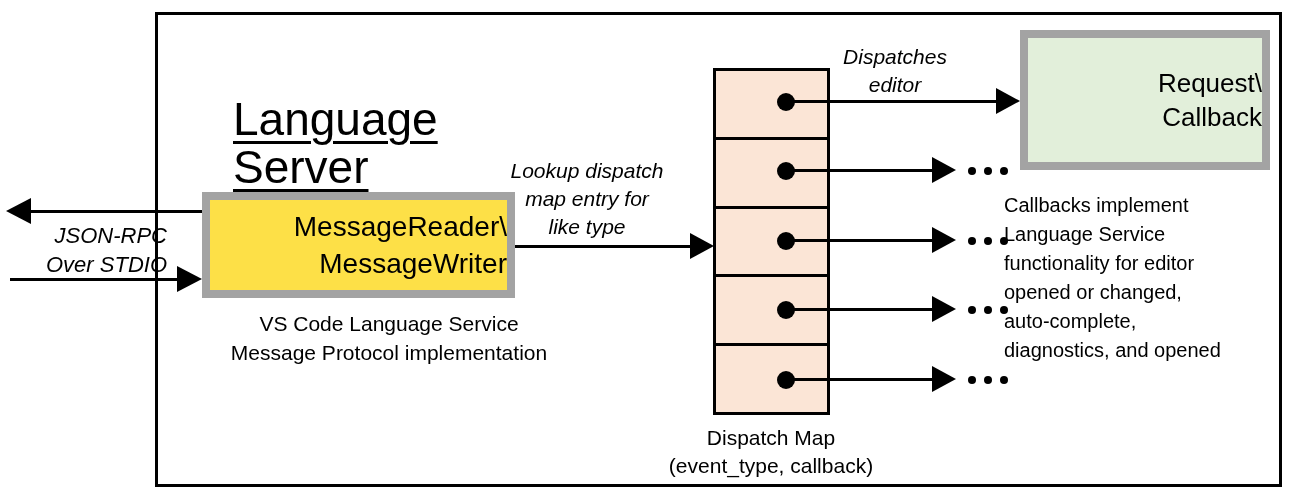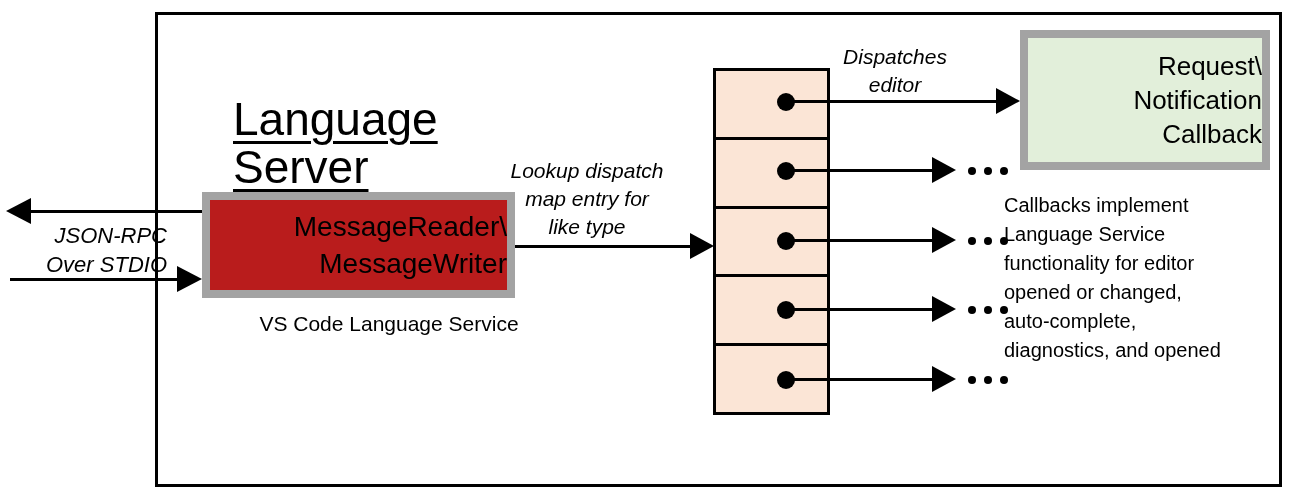--- a/index.html
+++ b/index.html
@@ -71,26 +71,27 @@
 
   <div class="line" id="stdio-out-line"></div>
   <div class="abs" id="stdio-out-head"></div>
   <div class="line" id="stdio-in-line"></div>
   <div class="abs" id="stdio-in-head"></div>
   <div class="abs" id="io-label">
     <div>JSON-RPC</div>
     <div>Over STDIO</div>
   </div>
 
-  <div class="box vstack" id="reader-box" style="background-color: #b91c1c;">
+  <div class="box vstack" id="reader-box" style="background-color: #fde047;">
     <div>MessageReader\</div>
     <div>MessageWriter</div>
   </div>
   <div class="abs" id="reader-caption">
     <div>VS Code Language Service</div>
+    <div>Message Protocol implementation</div>
   </div>
 
   <div class="line" id="lookup-line"></div>
   <div class="abs" id="lookup-head"></div>
   <div class="abs" id="lookup-label">
     <div>Lookup dispatch</div>
     <div>map entry for</div>
     <div>like type</div>
   </div>
 
@@ -141,24 +142,27 @@
       <i></i>
       <i></i>
       <i></i>
     </div>
 
   <div class="abs" id="dispatches-label">
     <div>Dispatches</div>
     <div>editor</div>
   </div>
 
+  <div class="abs" id="map-caption">
+    <div>Dispatch Map</div>
+    <div>(event_type, callback)</div>
+  </div>
 
   <div class="box vstack" id="callback-box" style="background-color: rgb(226, 239, 218);">
     <div>Request\</div>
-    <div>Notification</div>
     <div>Callback</div>
   </div>
 
   <div class="abs" id="callbacks-note">
     <div>Callbacks implement</div>
     <div>Language Service</div>
     <div>functionality for editor</div>
     <div>opened or changed,</div>
     <div>auto-complete,</div>
     <div>diagnostics, and opened</div>

